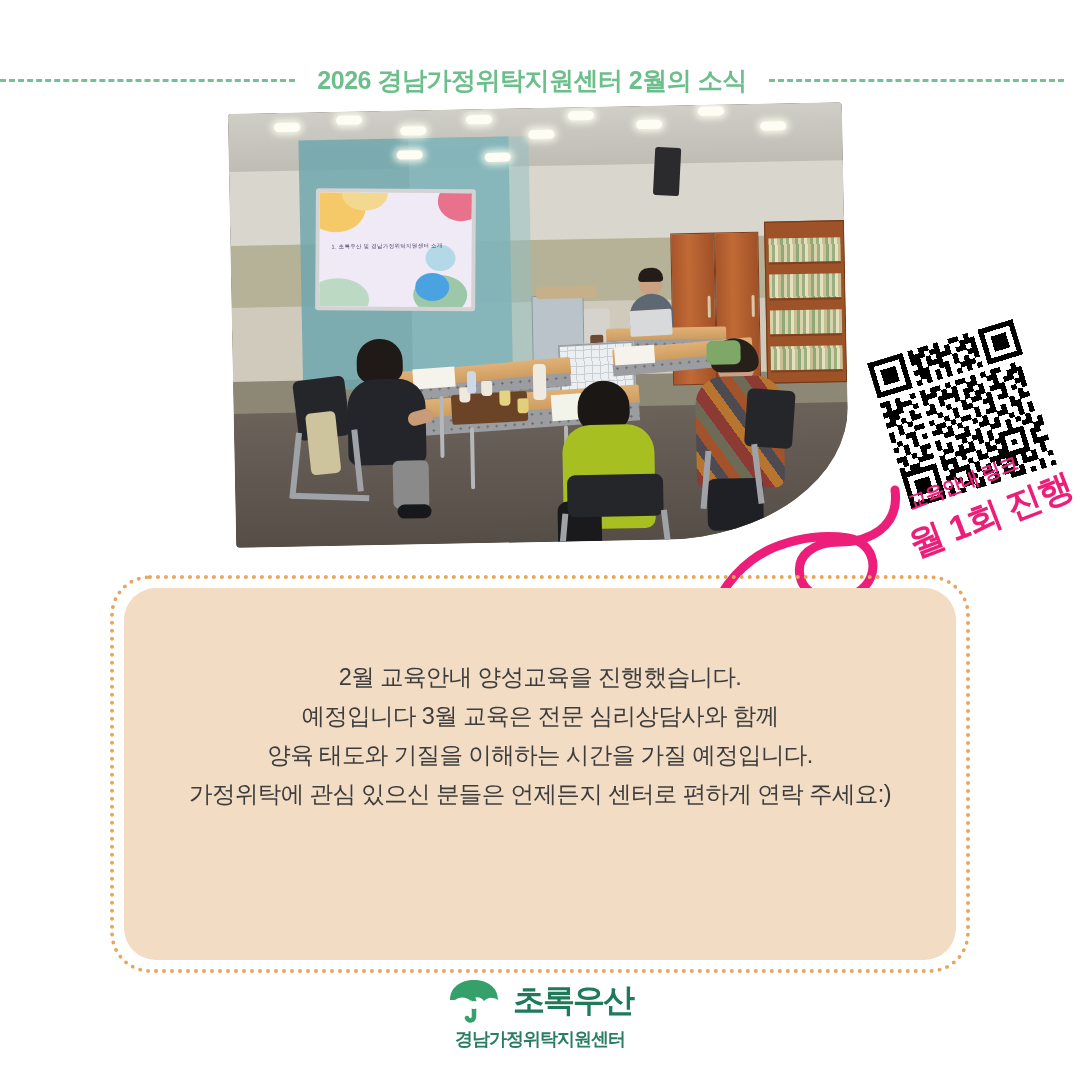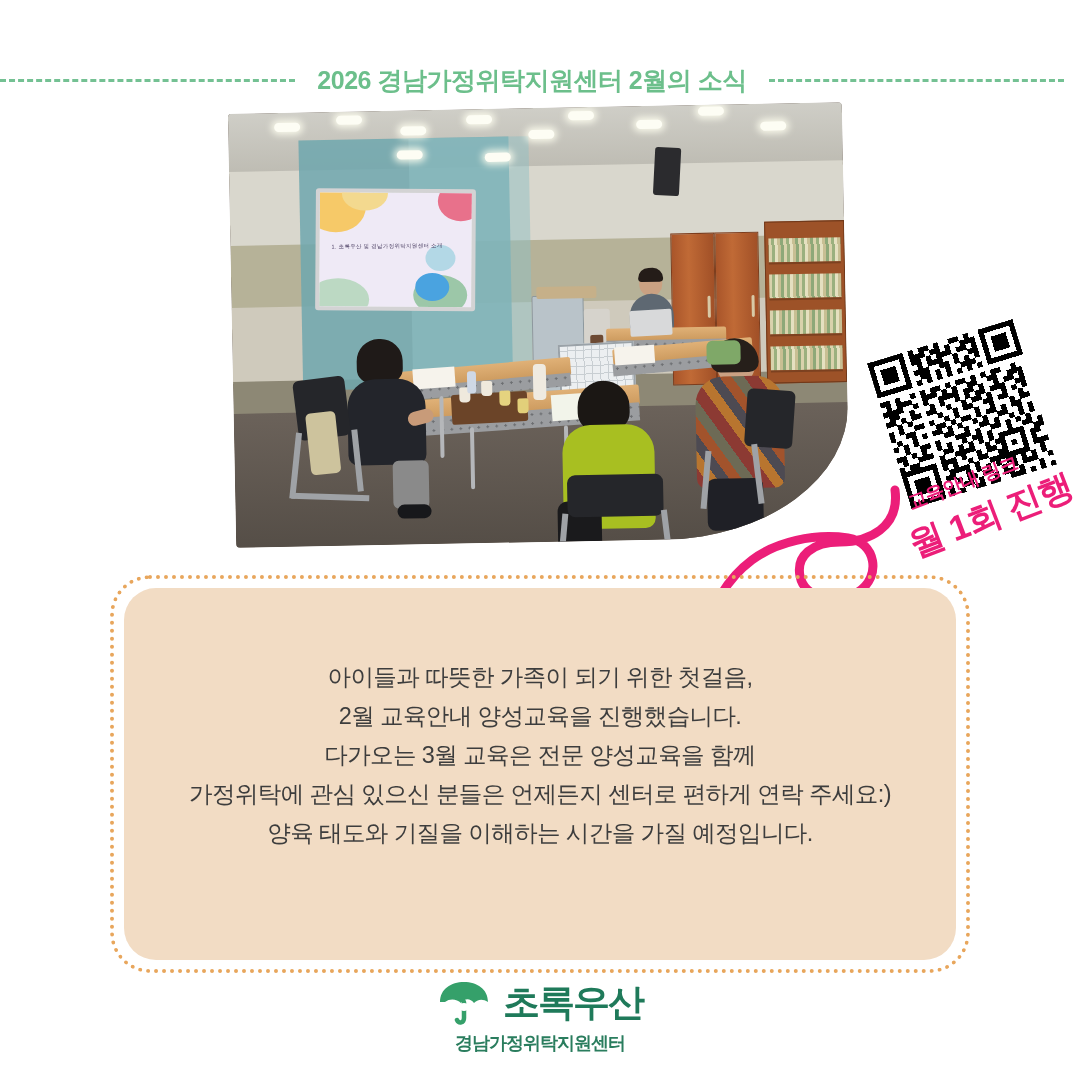--- a/index.html
+++ b/index.html
@@ -269,21 +269,21 @@
 
   
   #footer {
     position:absolute;
     left:0; right:0; top:978px;
     display:flex; flex-direction:column; align-items:center;
   }
   #logo-row { display:flex; align-items:center; gap:10px; }
   #umbrella-icon { display:block; }
   #logo-main {
-    font-size:37px; font-weight:bold; color:#1f7a5a; letter-spacing:-2px;
+    font-size:32px; font-weight:bold; color:#1f7a5a; letter-spacing:-2px;
   }
   #logo-sub {
     margin-top:3px;
     font-size:18px; font-weight:bold; color:#2a7d5e; letter-spacing:-1px;
   }
 </style>
 </head>
 <body>
 
 <div id="header">
@@ -654,25 +654,24 @@
            C214 53, 176 62, 152 80 C124 101, 110 132, 104 160" fill="none" stroke="#ec1e79" stroke-width="9" stroke-linecap="round"></path>
   <path d="M104 160 l-9 -21 M104 160 l16 -16" fill="none" stroke="#ec1e79" stroke-width="9" stroke-linecap="round"></path>
 </svg>
 
 <div id="note-link">교육안내 링크</div>
 <div id="note-freq">월 1회 진행</div>
 
 <div id="card-dotted"></div>
 <div id="card">
   <div id="card-body">
-    <div class="ln">아이들과 따뜻한 가족이 되기 위한 첫걸음,</div>
     <div class="ln">2월 교육안내 양성교육을 진행했습니다.</div>
-    <div class="ln">다가오는 3월 교육은 전문 양성교육을 함께</div>
+    <div class="ln">예정입니다 3월 교육은 전문 심리상담사와 함께</div>
+    <div class="ln">양육 태도와 기질을 이해하는 시간을 가질 예정입니다.</div>
     <div class="ln">가정위탁에 관심 있으신 분들은 언제든지 센터로 편하게 연락 주세요:)</div>
-    <div class="ln">양육 태도와 기질을 이해하는 시간을 가질 예정입니다.</div>
   </div>
 </div>
 
 <div id="footer">
   <div id="logo-row">
     <svg id="umbrella-icon" width="56" height="46" viewBox="0 0 56 46">
       <path d="M3 22 C3 9, 14 2, 27 2 C40 2, 51 9, 51 22
                C45 18, 40 20, 37 23 C33 18, 28 18, 24 23
                C20 19, 13 18, 8 22 Z" fill="#35a06a"></path>
       <path d="M27 22 L27 38 C27 43, 22 44, 20 40" fill="none" stroke="#35a06a" stroke-width="4.5" stroke-linecap="round"></path>

